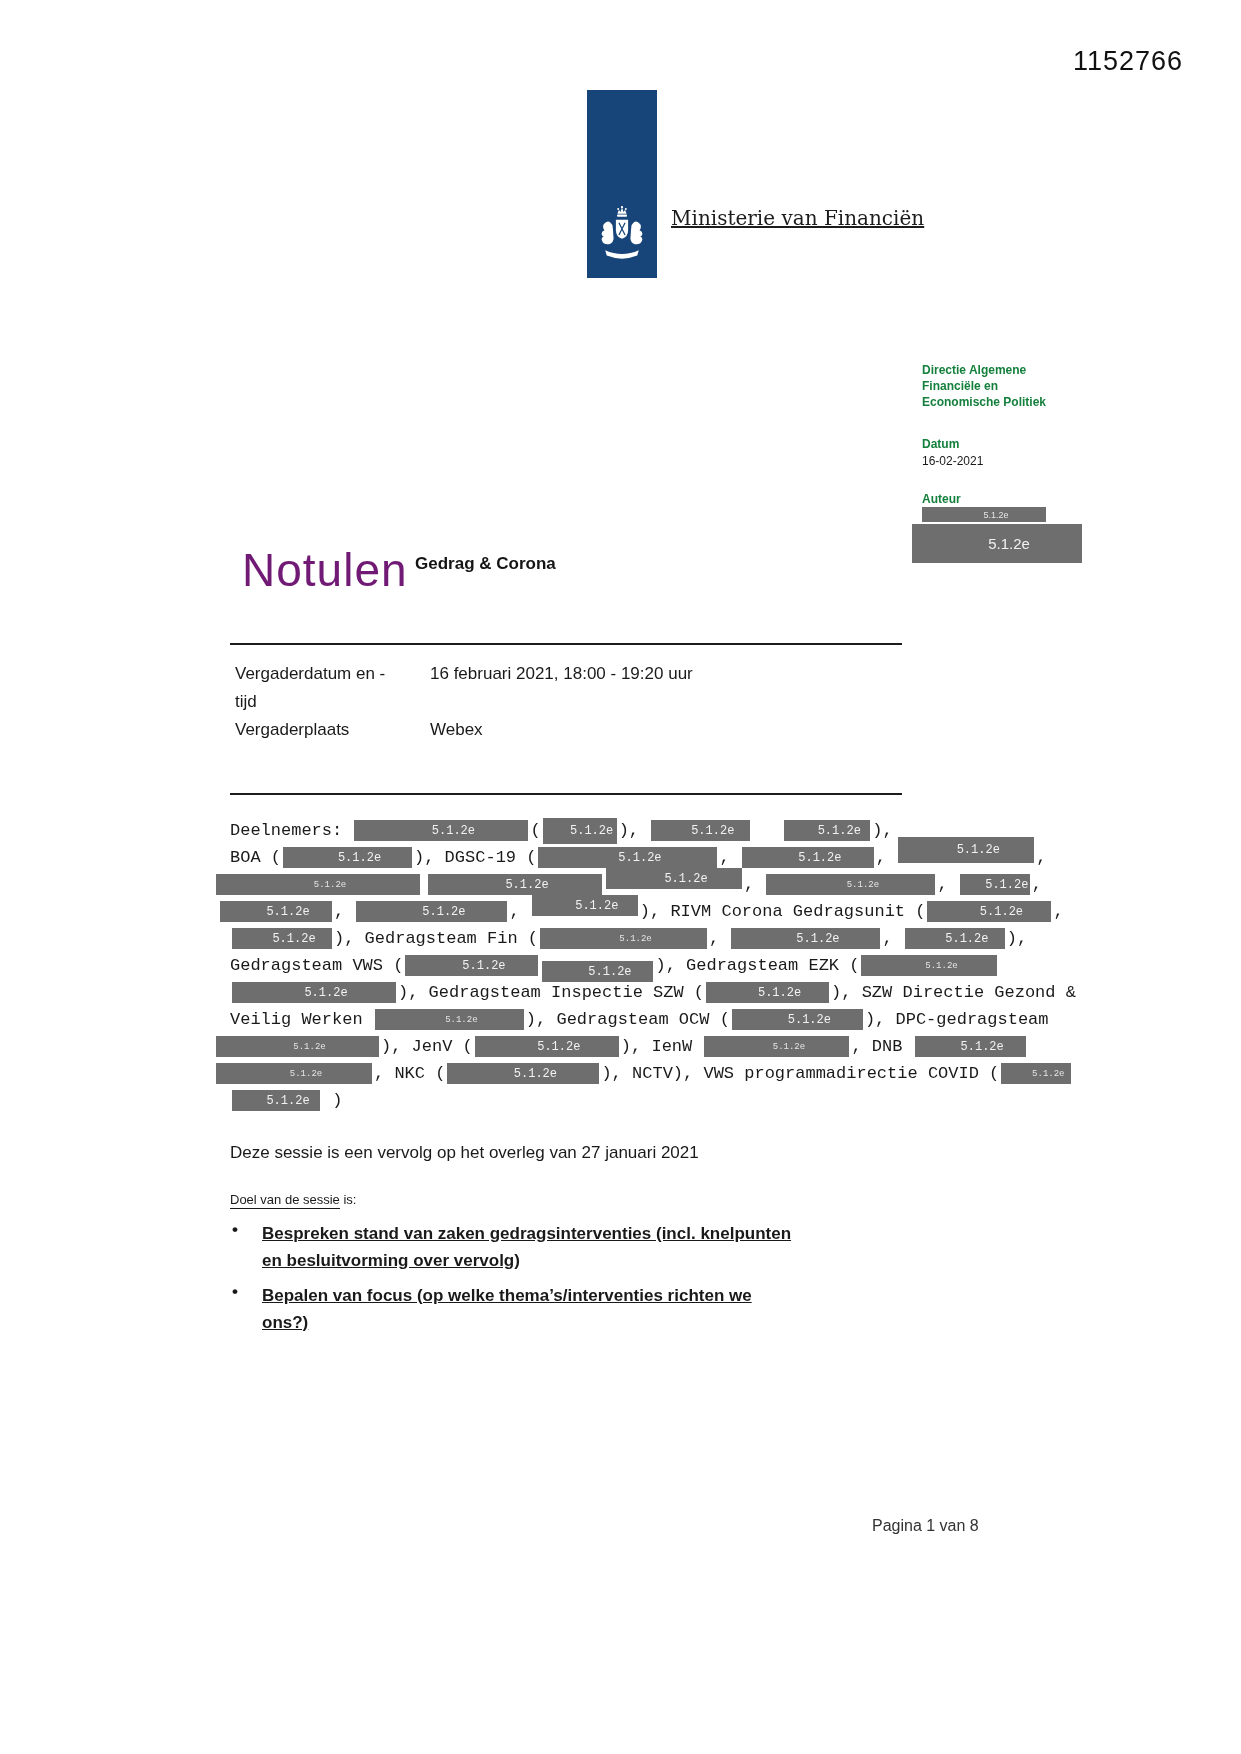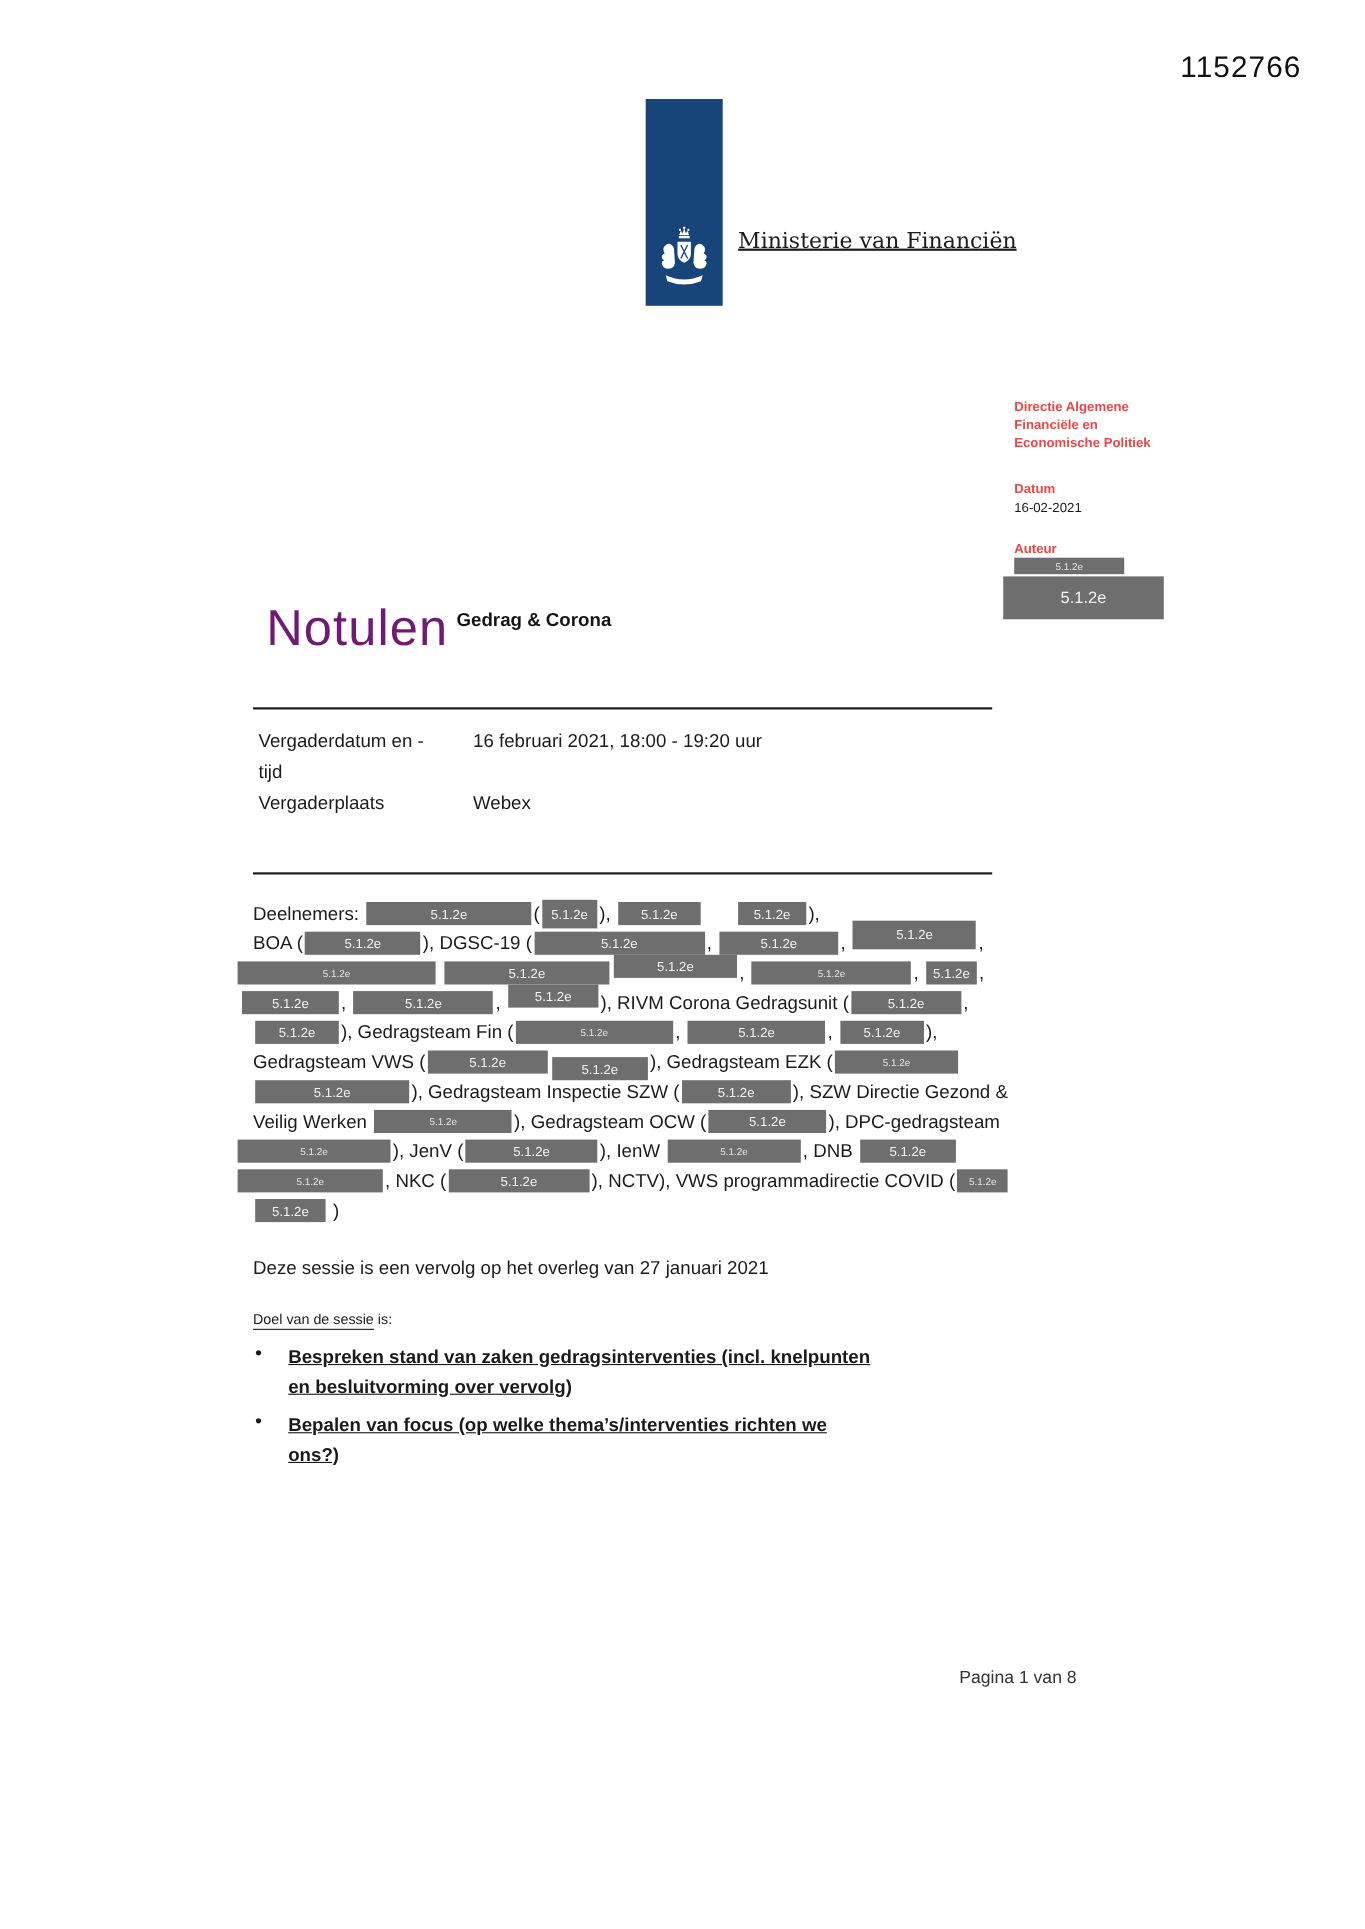--- a/index.html
+++ b/index.html
@@ -9,40 +9,40 @@
     margin:0 auto;
   }
   .abs{position:absolute;}
   
   .doc-number{left:1073px;top:46px;font-size:27px;letter-spacing:1px;color:#111;text-align:center;}
   .logo-bar{left:587px;top:90px;width:70px;height:188px;background:#17457a;display:flex;align-items:flex-end;justify-content:center;}
   .crest{margin-bottom:14px;}
   .ministry-name{left:671px;top:206px;font-family:"DejaVu Serif","Liberation Serif",serif;font-size:20px;color:#1c1c1c;text-decoration:underline;}
   
   .sidebar-block{left:922px;width:150px;font-size:12px;line-height:16px;}
-  .sb-bold{font-weight:bold;color:#ef4444;}
+  .sb-bold{font-weight:bold;color:#15803d;}
   .redact{
     background:#6e6e6e;color:#f2f2f2;display:inline-flex;align-items:center;justify-content:center;
-    font-size:12px;height:21px;vertical-align:middle;margin:0 2px;flex:none;white-space:nowrap;
+    font-size:12px;height:21px;vertical-align:middle;margin:0 2px;flex:none;white-space:nowrap;padding-left:24px;
   }
   .redact.sm{font-size:9px;color:#e6e6e6;}
   .auteur-box-small{left:922px;top:507px;width:100px;height:15px;font-size:9px;margin:0;}
   .auteur-box-large{left:912px;top:524px;width:146px;height:39px;font-size:15px;margin:0;}
   
   .title-main{left:242px;top:543px;font-size:46px;color:#701a75;letter-spacing:1px;}
   .title-sub{left:415px;top:554px;font-size:17px;font-weight:600;color:#151515;}
   .hrule{height:2px;background:#1c1c1c;left:230px;width:672px;}
   .rule-top{top:643px;}
   .rule-bottom{top:793px;}
   
   .meta-label{left:235px;width:180px;font-size:17px;line-height:28px;white-space:pre-line;}
   .meta-value{left:430px;width:420px;font-size:17px;line-height:28px;}
   
   .participants{left:230px;top:817px;width:700px;}
-  .p-line{display:flex;align-items:center;height:27px;font-size:17px;white-space:pre;}
+  .p-line{display:flex;align-items:center;height:27px;font-size:17px;white-space:pre;font-family:Liberation Mono, monospace;}
   .p-text{flex:none;}
   
   .followup{left:230px;top:1143px;font-size:17px;}
   .goal-heading{left:230px;top:1192px;font-size:13px;}
   .goal-underline{border-bottom:1.5px solid #1a1a1a;padding-bottom:1px;}
   .bullets{left:232px;top:1220px;width:620px;}
   .bullet-item{display:flex;margin-bottom:8px;}
   .bullet-marker{width:30px;font-size:17px;font-weight:bold;flex:none;}
   .bullet-text{font-size:17px;font-weight:bold;line-height:27px;width:540px;text-decoration:underline;}
   

